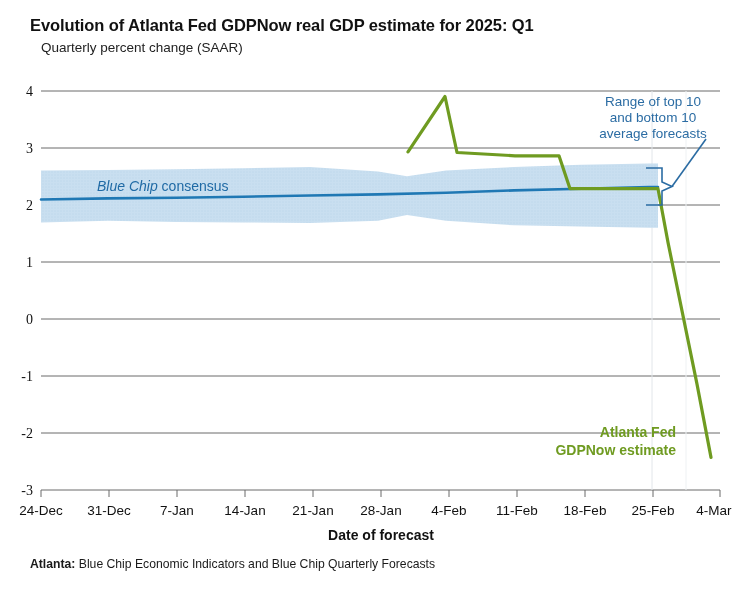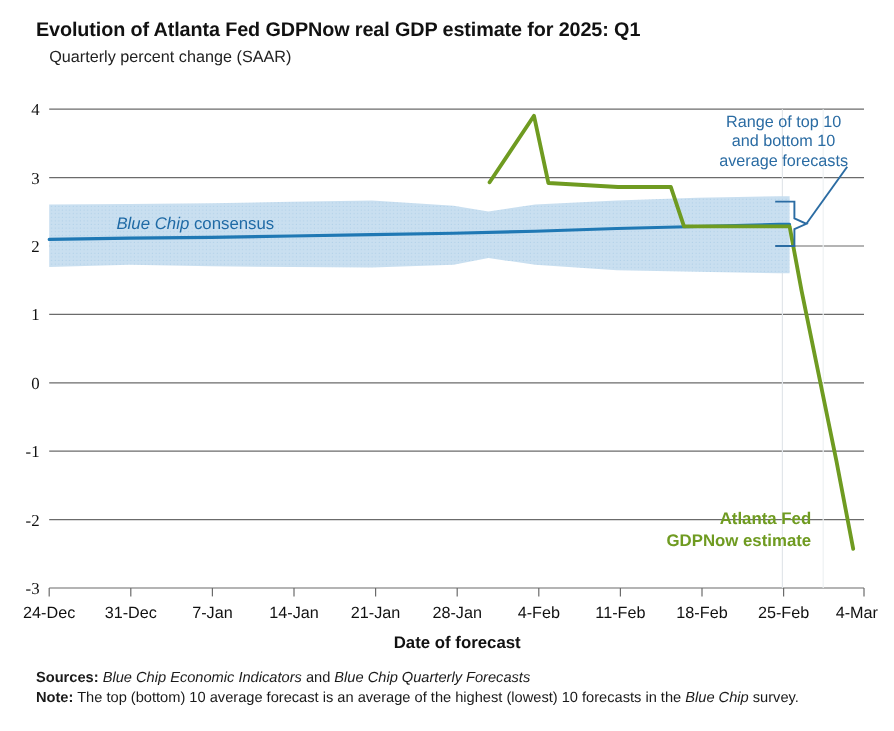--- a/index.html
+++ b/index.html
@@ -86,21 +86,21 @@
   .footnotes {
     position: absolute;
     left: 30px;
     top: 556px;
     width: 700px;
     font-size: 12.2px;
     line-height: 1.33;
     color: #1a1a1a;
   }
   .footnotes .lbl { font-weight: bold; }
-  .footnotes .ital { font-style: italic; }
+  .footnotes .ital { }
   .footnote-row { margin: 0 0 1px 0; }
 </style>
 </head>
 <body>
 
 <div id="chart-root">
 
   <div class="title">Evolution of Atlanta Fed GDPNow real GDP estimate for 2025: Q1</div>
   <div class="subtitle">Quarterly percent change (SAAR)</div>
 
@@ -198,17 +198,16 @@
       <text class="xtick-label" x="517" y="515">11-Feb</text>
       <text class="xtick-label" x="585" y="515">18-Feb</text>
       <text class="xtick-label" x="653" y="515">25-Feb</text>
       <text class="xtick-label" x="714" y="515">4-Mar</text>
     </g>
 
     <text class="axis-title" x="381" y="540">Date of forecast</text>
   </svg>
 
   <div class="footnotes">
-    <div class="footnote-row"><span class="lbl">Sources:</span> <span class="ital">Blue Chip Economic Indicators</span><span> and </span><span class="ital">Blue Chip Quarterly Forecasts</span></div>
-    <div class="footnote-row"><span class="lbl">Note:</span><span> The top (bottom) 10 average forecast is an average of the highest (lowest) 10 forecasts in the </span><span class="ital">Blue Chip</span><span> survey.</span></div>
+    <div class="footnote-row"><span class="lbl">Atlanta:</span> <span class="ital">Blue Chip Economic Indicators</span><span> and </span><span class="ital">Blue Chip Quarterly Forecasts</span></div>
   </div>
 
 </div>
 
 </body></html>

